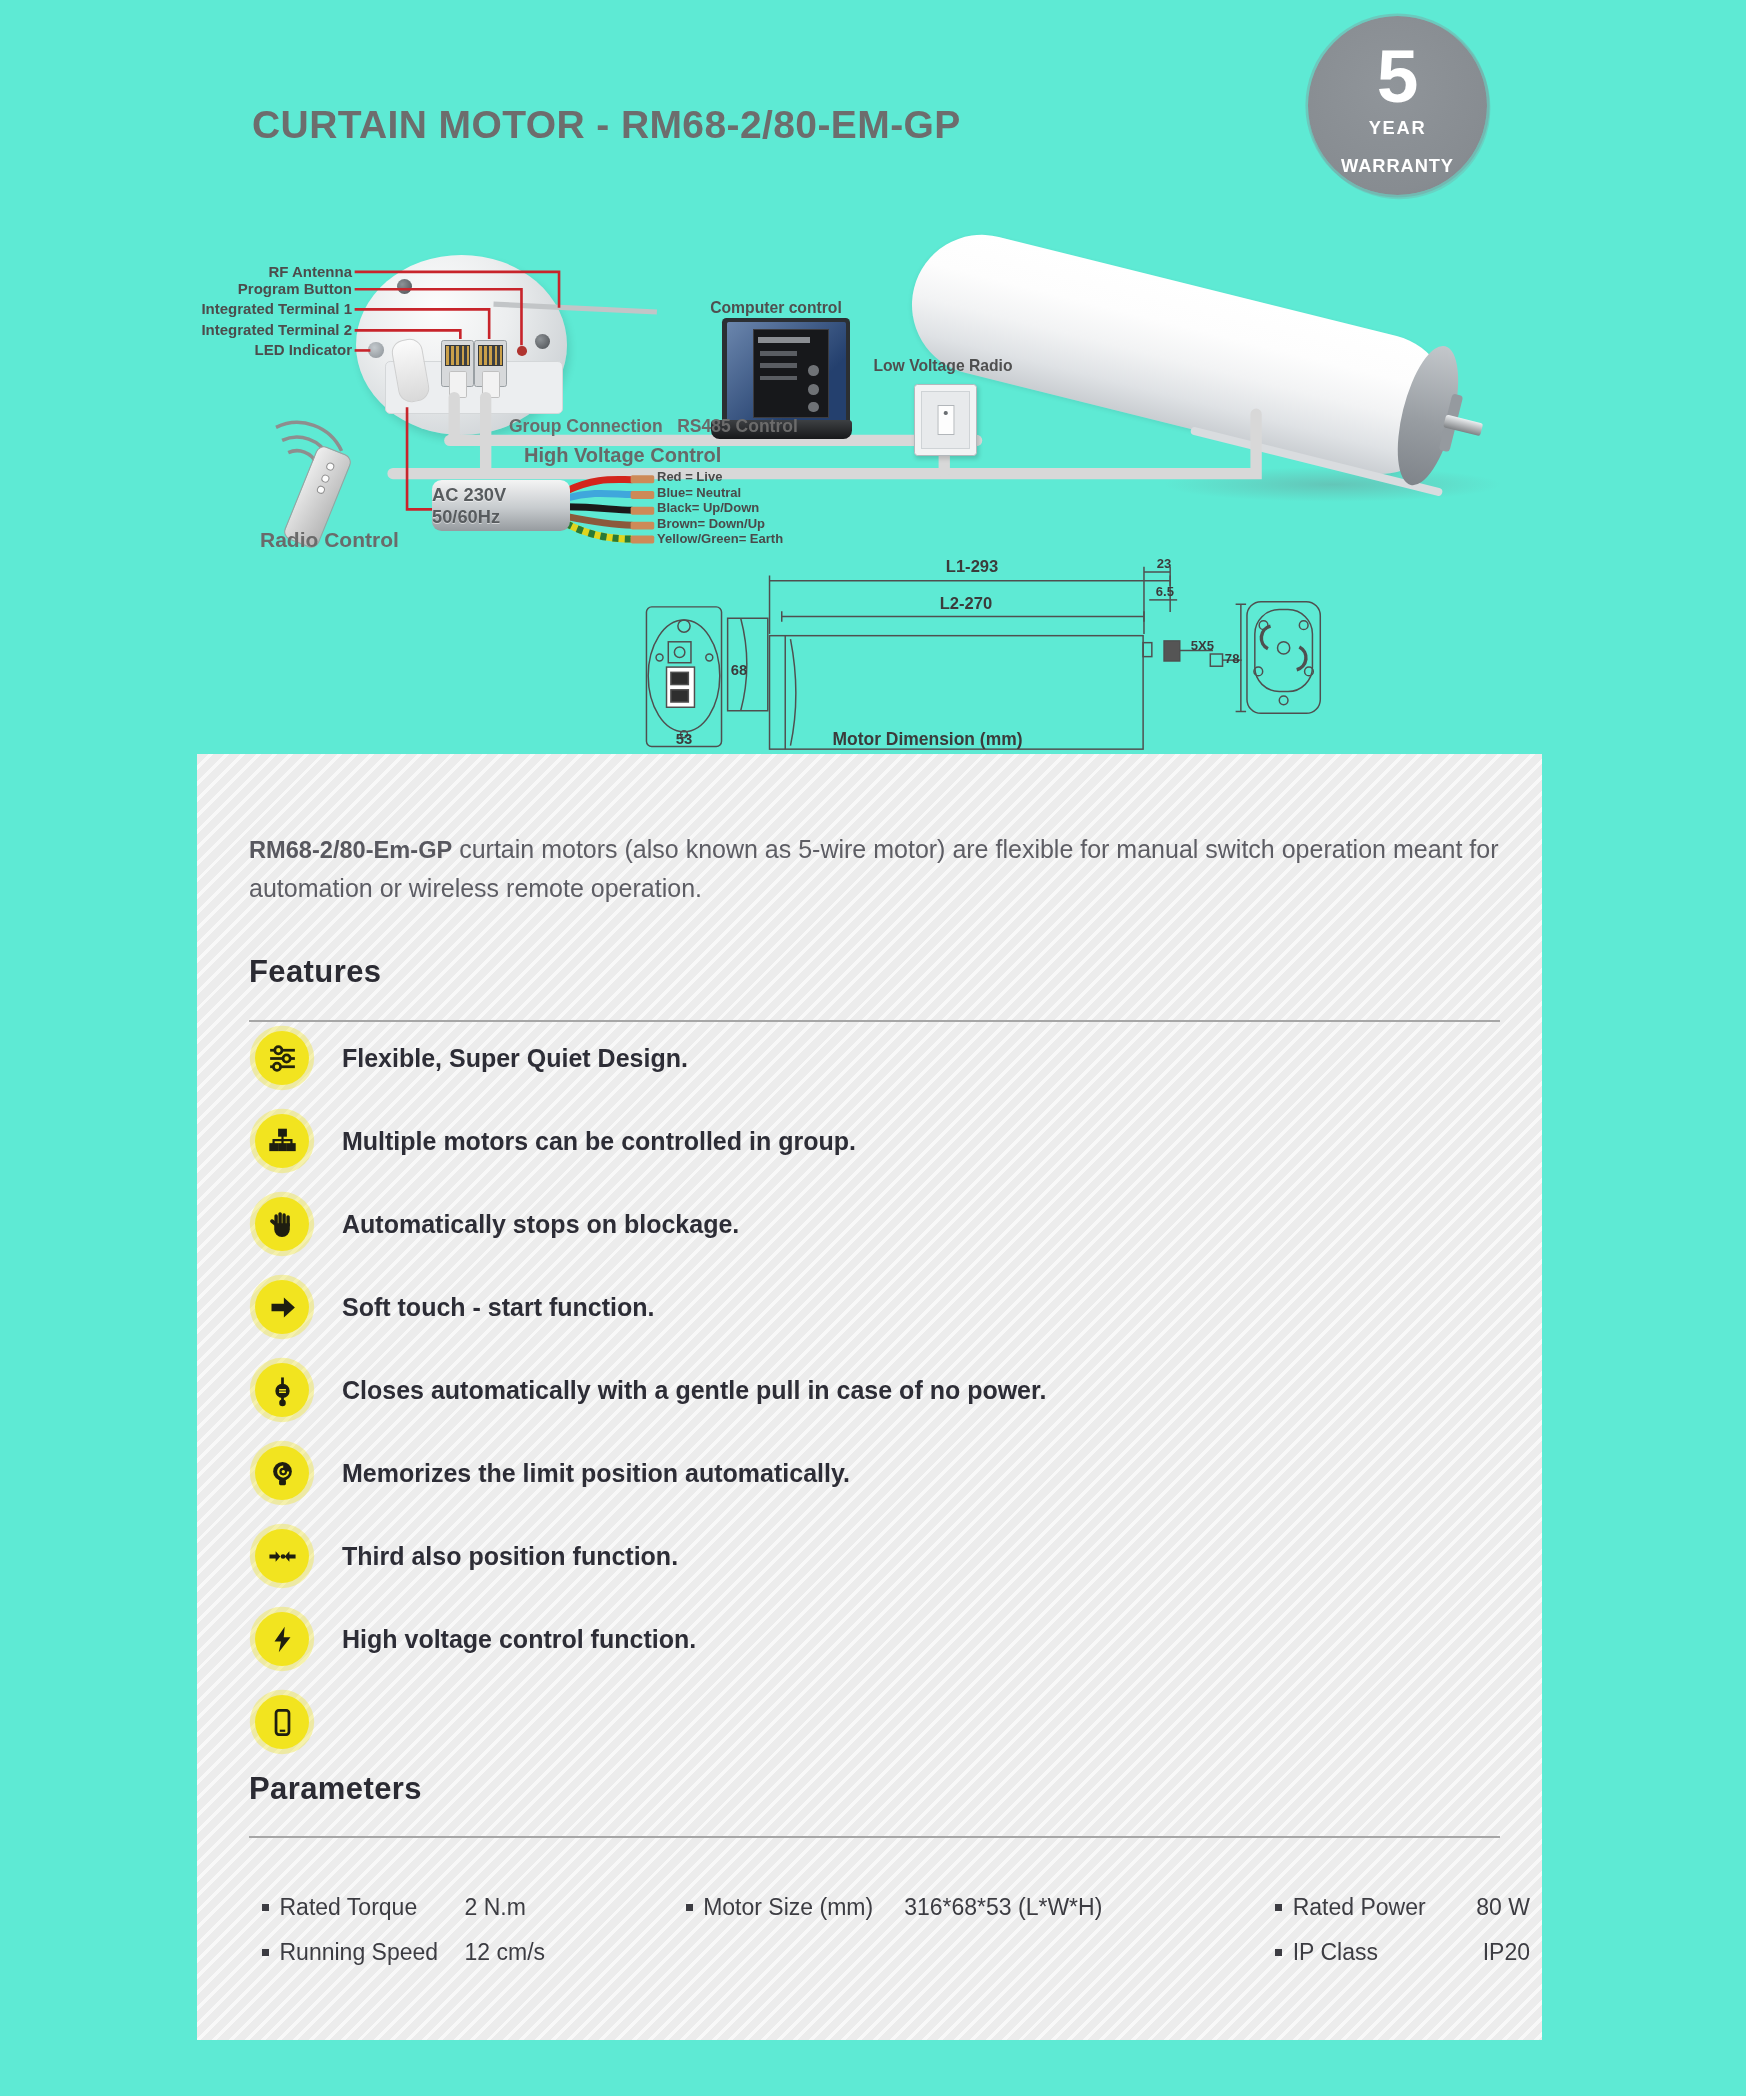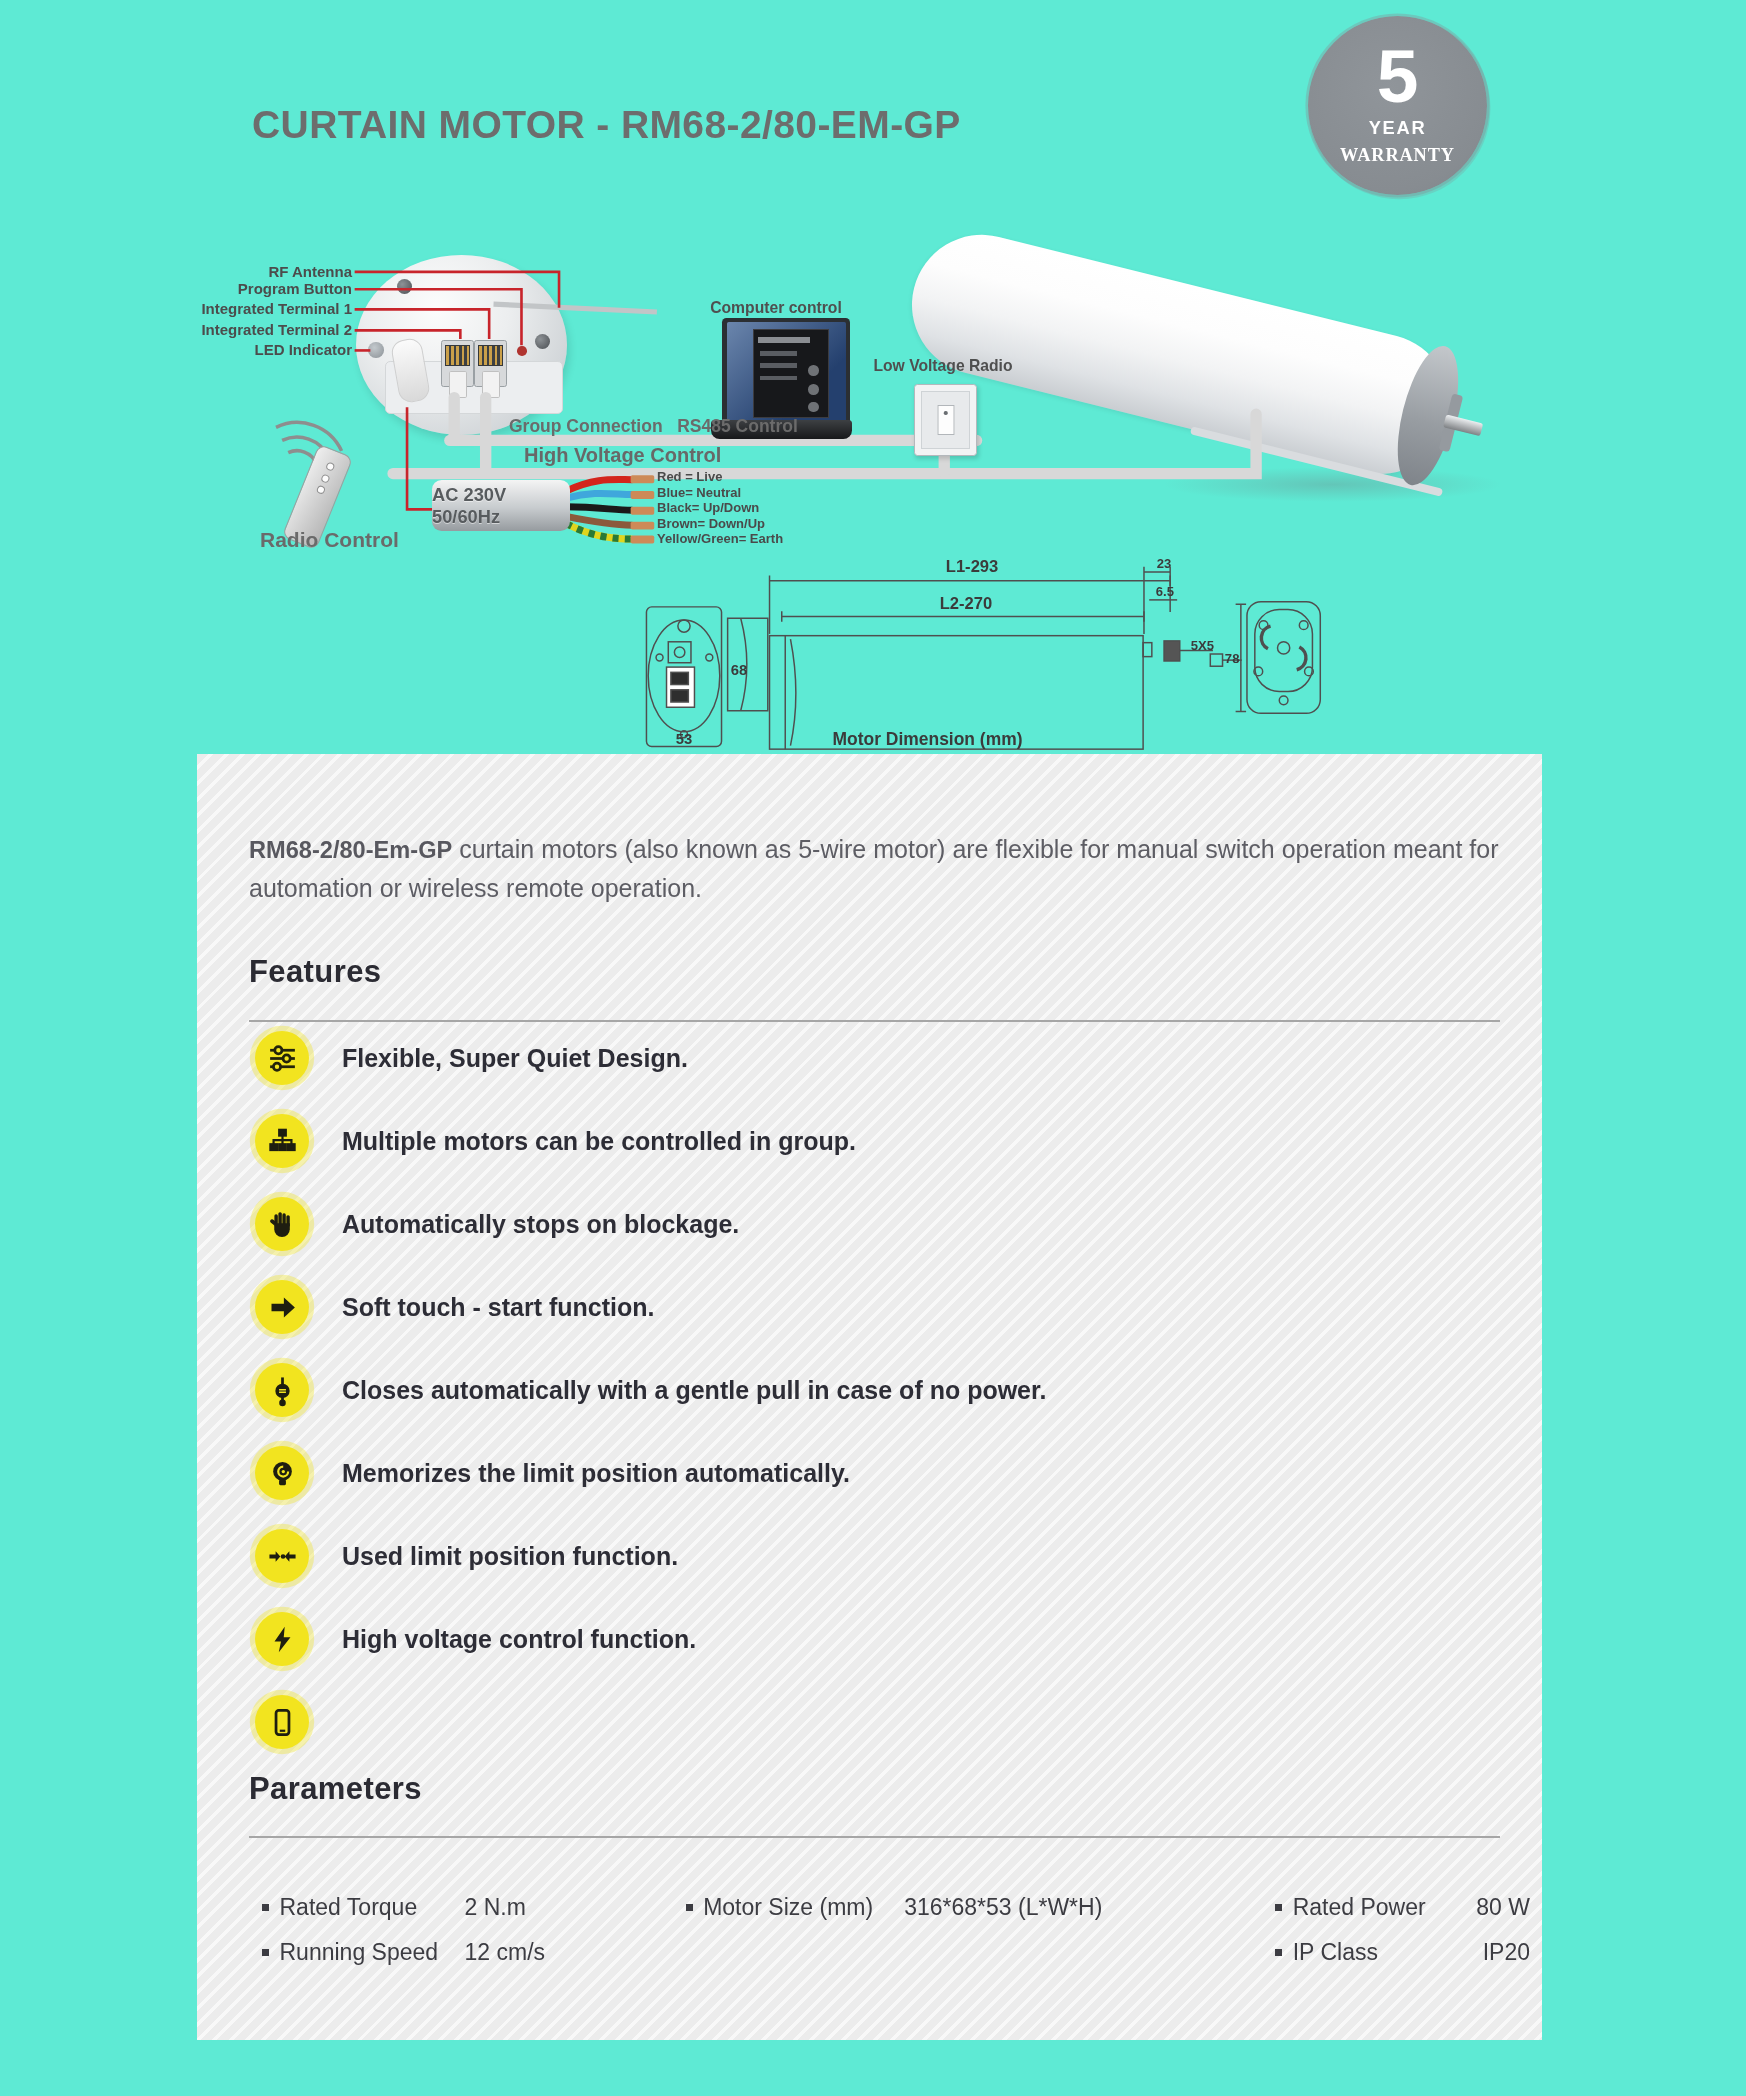--- a/index.html
+++ b/index.html
@@ -8,21 +8,21 @@
   .abs{position:absolute;}
 
   
   .title{left:252px;top:103px;font-size:39px;font-weight:700;color:#6d6d6d;letter-spacing:0.4px;}
   .badge{left:1308px;top:15.7px;width:179px;height:179px;border-radius:50%;
          background:radial-gradient(circle at 45% 40%, #90959a 0%, #878c91 70%, #7e838a 100%);
          box-shadow:0 0 0 2.6px rgba(135,140,145,.35), 1.7px 2.6px 0 1.7px rgba(135,140,145,.25);
          color:#fff;text-align:center;}
   .badge .b5{font-size:75px;font-weight:700;line-height:1;margin-top:23px;}
   .badge .byr{font-size:18.3px;font-weight:700;letter-spacing:1.7px;margin-top:3.5px;}
-  .badge .bw{font-size:18.3px;font-weight:700;letter-spacing:0.9px;margin-top:6px;font-family:Liberation Serif, serif;}
+  .badge .bw{font-size:18.3px;font-weight:700;letter-spacing:0.9px;margin-top:16px;}
 
   
   .motor-body{left:931px;top:220px;width:550px;height:140px;border-radius:70px;
       transform:rotate(14deg);transform-origin:0 0;
       background:linear-gradient(180deg,#ffffff 0%,#fdfdfd 30%,#f2f3f4 55%,#dfe2e5 80%,#c9cdd1 100%);
       box-shadow:0 1.7px 5.2px rgba(0,0,0,.08);}
   .motor-cap{position:absolute;right:-5.2px;top:-1.7px;width:51px;height:143px;border-radius:50%;
       background:linear-gradient(180deg,#c3c7cb,#989da2 55%,#7f848a);}
   .motor-shaft{position:absolute;right:-35px;top:46%;width:38px;height:12.2px;border-radius:2.6px;
       background:linear-gradient(180deg,#eceff1,#7e8184);}
@@ -404,21 +404,21 @@
       <div class="frow">
         <span class="ficon">
           <svg viewBox="0 0 24 24">
             <g fill="#1e1e10">
               <polygon points="2.5,10.6 7,10.6 7,8.2 10.4,12 7,15.8 7,13.4 2.5,13.4"></polygon>
               <circle cx="12.4" cy="12" r="1.7"></circle>
               <polygon points="21.5,10.6 17,10.6 17,8.2 13.6,12 17,15.8 17,13.4 21.5,13.4"></polygon>
             </g>
           </svg>
         </span>
-        <div class="ftext">Used limit position function.</div>
+        <div class="ftext">Third also position function.</div>
       </div>
       <div class="frow">
         <span class="ficon">
           <svg viewBox="0 0 24 24">
             <polygon points="13.6,2.8 6.2,13.4 10.9,13.4 9.3,21.2 17.8,10.3 12.9,10.3" fill="#1e1e10"></polygon>
           </svg>
         </span>
         <div class="ftext">High voltage control function.</div>
       </div>
       <div class="frow">

